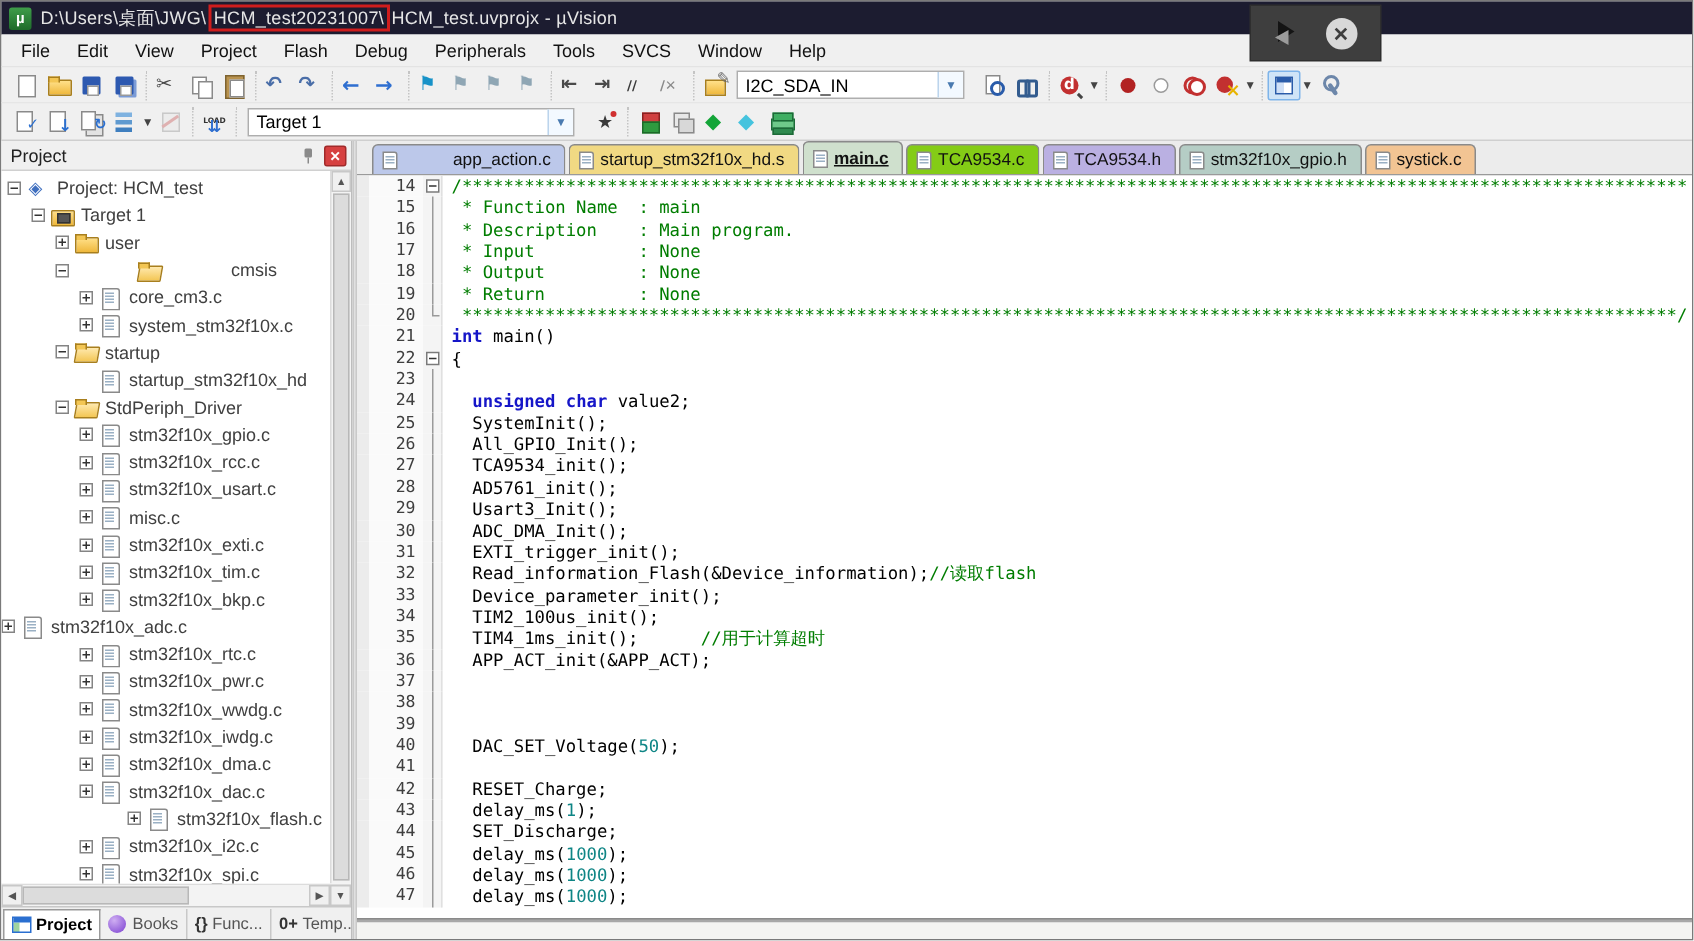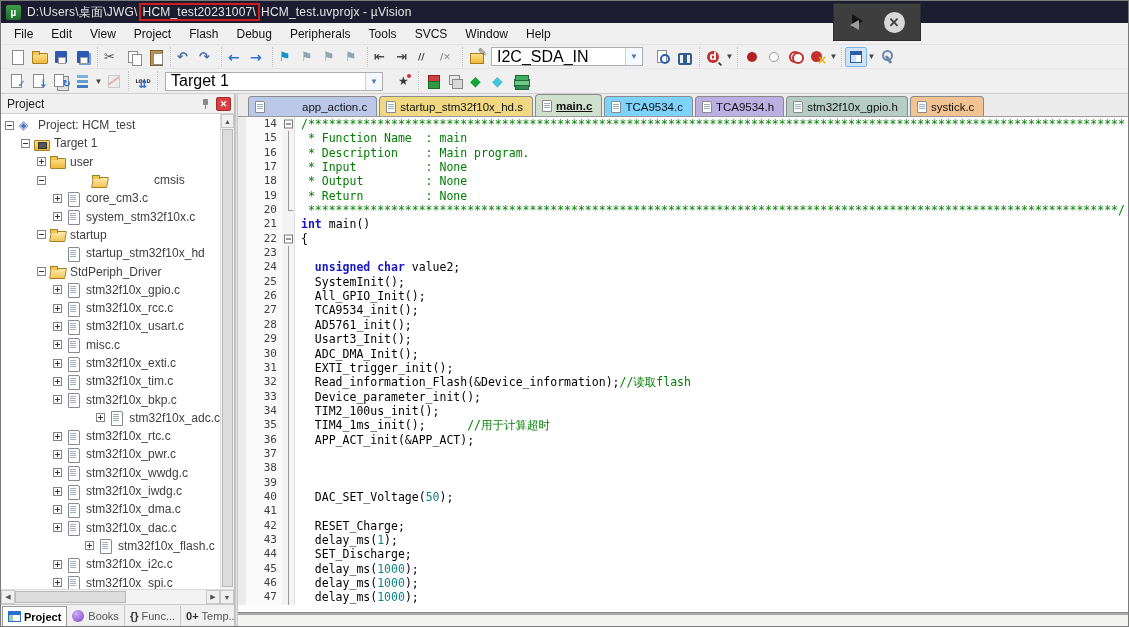--- a/index.html
+++ b/index.html
@@ -27,21 +27,21 @@
   .tb1 { height:24px; border-bottom:1px solid #e6e6e6; }
   .tb2 { height:25px; border-bottom:1px solid #cfcfcf; }
   .tgroup { display:flex; align-items:center; padding:0 3px; border-left:1px dotted #c4c4c4; height:20px; }
   .tgroup:first-child { border-left:none; }
   .tbtn { width:22px; height:20px; display:flex; align-items:center; justify-content:center; border:1px solid transparent; border-radius:2px; position:relative; }
   .tbtn.active { background:#cfe4f7; border-color:#7eb4ea; }
   .tbtn.disabled { opacity:.45; }
   .dd { width:9px; height:20px; display:flex; align-items:center; justify-content:center; font-size:8px; color:#444; }
 
   .combo { height:19px; background:#fff; border:1px solid #aeaeae; display:flex; align-items:center; position:relative; }
-  .combo .ct { flex:1; padding:0 5px; white-space:nowrap; overflow:hidden; font-size:16px; color:#000; }
+  .combo .ct { flex:1; padding:0 5px; white-space:nowrap; overflow:hidden; font-size:12px; color:#000; }
   .combo .cdd { width:17px; height:17px; background:#f3f9ff; border-left:1px solid #bcd4ec; color:#4a7ab0; font-size:8px; display:flex; align-items:center; justify-content:center; }
   .search-combo { width:152px; margin:0 3px; }
   .target-combo { width:218px; margin:0 4px; }
 
   
   .ic { width:16px; height:16px; position:relative; display:inline-block; font-family:"DejaVu Sans", sans-serif; }
   .ic::before, .ic::after { font-size:13px; line-height:16px; }
 
   .ic-new-file::before { content:""; position:absolute; left:3px; top:1px; width:10px; height:13px; background:#fff; border:1px solid #8a8a8a; }
   .ic-open::before { content:""; position:absolute; left:1px; top:4px; width:14px; height:9px; background:linear-gradient(#ffe08a,#efb83c); border:1px solid #a87f1e; border-radius:1px; }
@@ -464,21 +464,21 @@
             <div class="trow" style="padding-left: 52px;">
               <span class="xb plus"></span>
               <span class="ti ti-file"></span>
               <span class="lbl">stm32f10x_tim.c</span>
             </div>
             <div class="trow" style="padding-left: 52px;">
               <span class="xb plus"></span>
               <span class="ti ti-file"></span>
               <span class="lbl">stm32f10x_bkp.c</span>
             </div>
-            <div class="trow" style="padding-left: 52px; justify-content: flex-end;">
+            <div class="trow" style="">
               <span class="xb plus"></span>
               <span class="ti ti-file"></span>
               <span class="lbl">stm32f10x_adc.c</span>
             </div>
             <div class="trow" style="padding-left: 52px;">
               <span class="xb plus"></span>
               <span class="ti ti-file"></span>
               <span class="lbl">stm32f10x_rtc.c</span>
             </div>
             <div class="trow" style="padding-left: 52px;">
@@ -564,21 +564,21 @@
             <span class="etab-label">app_action.c</span>
           </div>
           <div class="etab" style="background: rgb(241, 217, 131);">
             <span class="etab-fic"></span>
             <span class="etab-label">startup_stm32f10x_hd.s</span>
           </div>
           <div class="etab active" style="background: rgb(207, 224, 205);">
             <span class="etab-fic"></span>
             <span class="etab-label">main.c</span>
           </div>
-          <div class="etab" style="background: #7dd3fc;">
+          <div class="etab" style="background: #84cc16;">
             <span class="etab-fic"></span>
             <span class="etab-label">TCA9534.c</span>
           </div>
           <div class="etab" style="background: rgb(186, 176, 226);">
             <span class="etab-fic"></span>
             <span class="etab-label">TCA9534.h</span>
           </div>
           <div class="etab" style="background: rgb(181, 205, 197);">
             <span class="etab-fic"></span>
             <span class="etab-label">stm32f10x_gpio.h</span>

